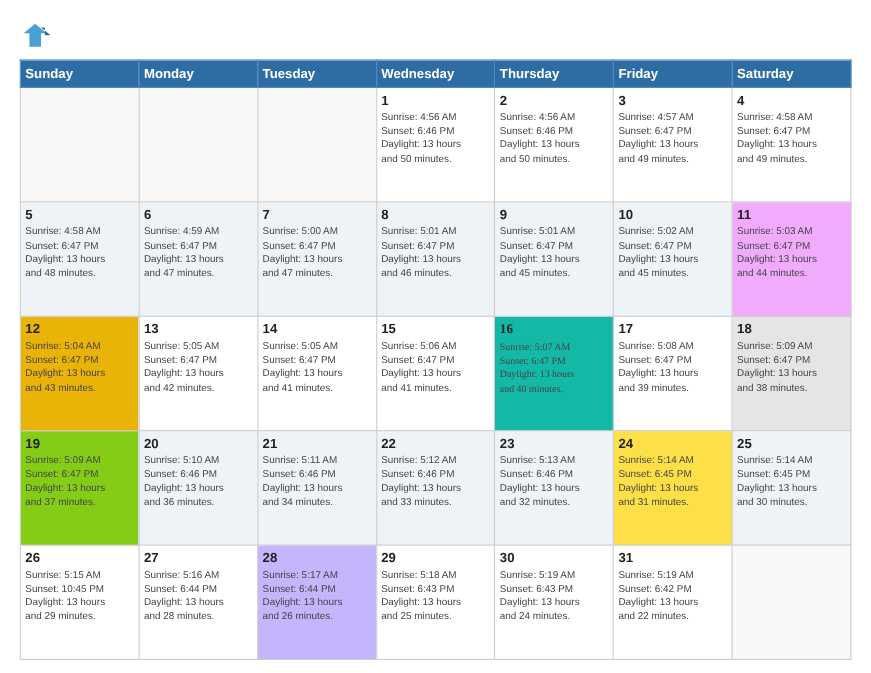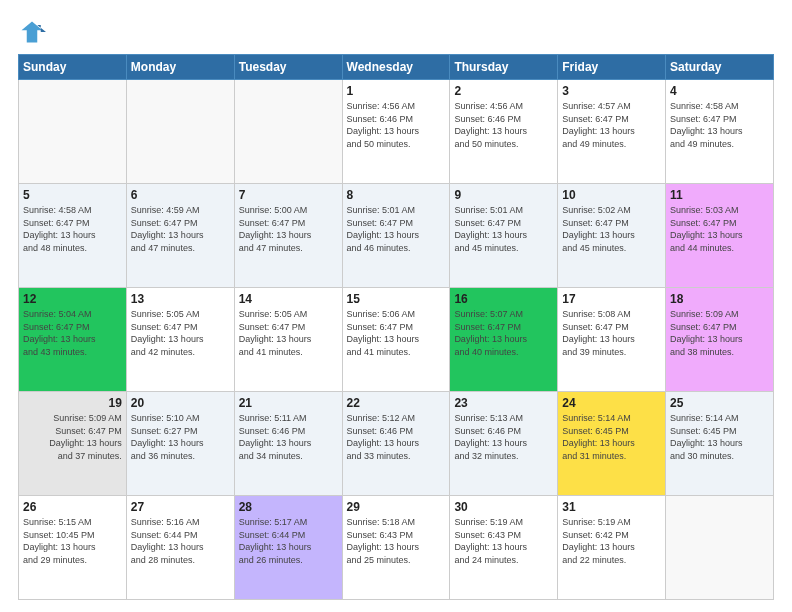--- a/index.html
+++ b/index.html
@@ -210,21 +210,21 @@
           </td>
           <td style="background: #f0abfc;">
             <span class="day-num">11</span>
             <div class="day-info" style="white-space: pre-line;">Sunrise: 5:03 AM
 Sunset: 6:47 PM
 Daylight: 13 hours
 and 44 minutes.</div>
           </td>
         </tr>
         <tr>
-          <td style="background: #22c55e;">
+          <td style="background: #eab308;">
             <span class="day-num">12</span>
             <div class="day-info" style="white-space: pre-line;">Sunrise: 5:04 AM
 Sunset: 6:47 PM
 Daylight: 13 hours
 and 43 minutes.</div>
           </td>
           <td style="background: rgb(255, 255, 255);">
             <span class="day-num">13</span>
             <div class="day-info" style="white-space: pre-line;">Sunrise: 5:05 AM
 Sunset: 6:47 PM
@@ -238,54 +238,54 @@
 Daylight: 13 hours
 and 41 minutes.</div>
           </td>
           <td style="background: rgb(255, 255, 255);">
             <span class="day-num">15</span>
             <div class="day-info" style="white-space: pre-line;">Sunrise: 5:06 AM
 Sunset: 6:47 PM
 Daylight: 13 hours
 and 41 minutes.</div>
           </td>
-          <td style="background: #22c55e;">
+          <td style="background: #14b8a6; font-family: Liberation Serif, serif;">
             <span class="day-num">16</span>
             <div class="day-info" style="white-space: pre-line;">Sunrise: 5:07 AM
 Sunset: 6:47 PM
 Daylight: 13 hours
 and 40 minutes.</div>
           </td>
           <td style="background: rgb(255, 255, 255);">
             <span class="day-num">17</span>
             <div class="day-info" style="white-space: pre-line;">Sunrise: 5:08 AM
 Sunset: 6:47 PM
 Daylight: 13 hours
 and 39 minutes.</div>
           </td>
-          <td style="background: #f0abfc; margin-top: 48px;">
+          <td style="background: #e5e5e5; margin-top: 48px;">
             <span class="day-num">18</span>
             <div class="day-info" style="white-space: pre-line;">Sunrise: 5:09 AM
 Sunset: 6:47 PM
 Daylight: 13 hours
 and 38 minutes.</div>
           </td>
         </tr>
         <tr>
-          <td style="background: #e5e5e5; text-align: right;">
+          <td style="background: #84cc16;">
             <span class="day-num">19</span>
             <div class="day-info" style="white-space: pre-line;">Sunrise: 5:09 AM
 Sunset: 6:47 PM
 Daylight: 13 hours
 and 37 minutes.</div>
           </td>
           <td style="background: rgb(238, 243, 248);">
             <span class="day-num">20</span>
             <div class="day-info" style="white-space: pre-line;">Sunrise: 5:10 AM
-Sunset: 6:27 PM
+Sunset: 6:46 PM
 Daylight: 13 hours
 and 36 minutes.</div>
           </td>
           <td style="background: rgb(238, 243, 248);">
             <span class="day-num">21</span>
             <div class="day-info" style="white-space: pre-line;">Sunrise: 5:11 AM
 Sunset: 6:46 PM
 Daylight: 13 hours
 and 34 minutes.</div>
           </td>

